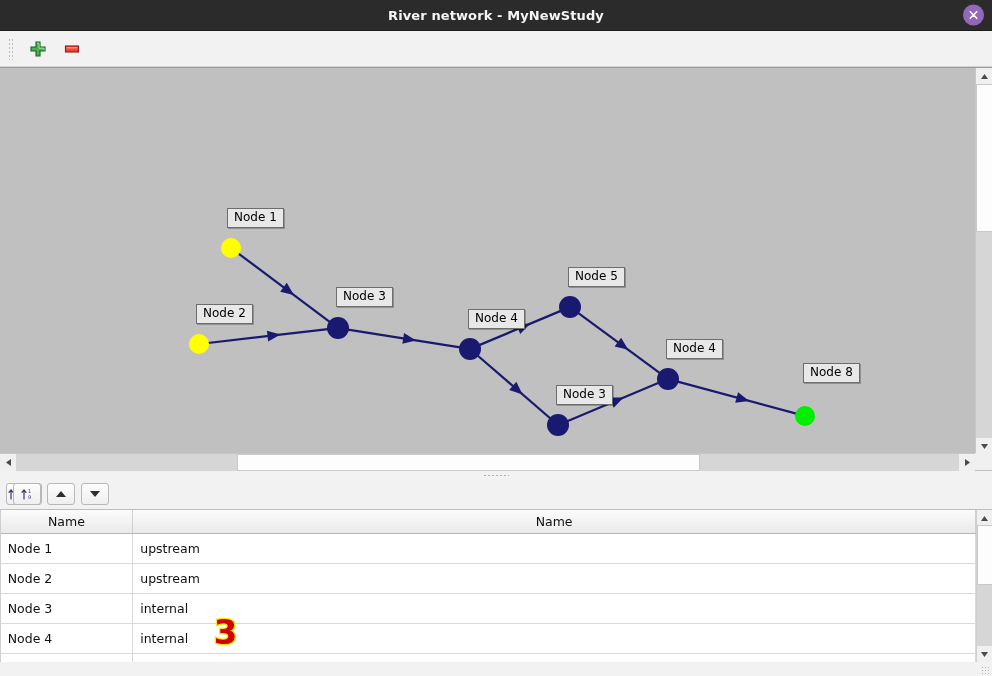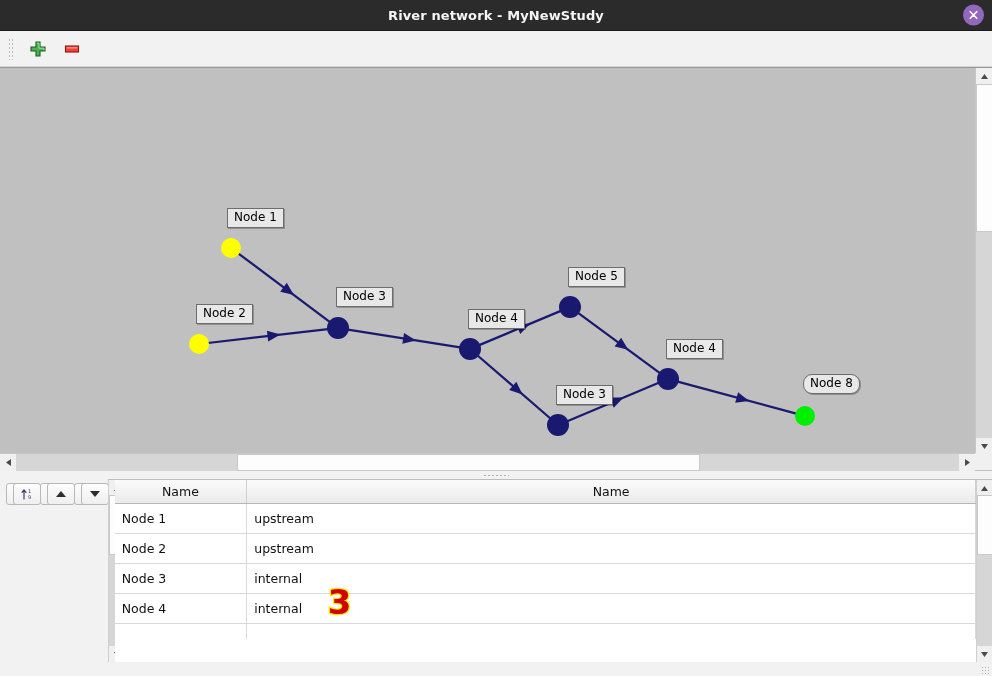--- a/index.html
+++ b/index.html
@@ -158,21 +158,21 @@
 
   
   .panes {
     flex: 1 1 auto;
     display: flex;
     background: #f2f2f2;
     min-height: 0;
   }
   .pane {
     display: flex;
-    flex-direction: row;
+    flex-direction: column;
     min-width: 0;
   }
   .pane.left { width: 710px; }
   .pane.vsplit {
     width: 6px;
     background: #f2f2f2;
     display: flex; align-items: center; justify-content: center;
     cursor: col-resize;
   }
   .pane.vsplit .dots {
@@ -332,21 +332,21 @@
           <circle cx="805" cy="348" r="10" fill="#00ee00"></circle>
         </svg>
       <div id="node-labels">
           <div class="node-label" style="left: 227px; top: 140px;">Node 1</div>
           <div class="node-label" style="left: 196px; top: 236px;">Node 2</div>
           <div class="node-label" style="left: 336px; top: 219px;">Node 3</div>
           <div class="node-label" style="left: 468px; top: 241px;">Node 4</div>
           <div class="node-label" style="left: 568px; top: 199px;">Node 5</div>
           <div class="node-label" style="left: 556px; top: 317px;">Node 3</div>
           <div class="node-label" style="left: 666px; top: 271px;">Node 4</div>
-          <div class="node-label" style="left: 803px; top: 306px; border-radius: 9px;">Node 8</div>
+          <div class="node-label" style="left: 803px; top: 295px;">Node 8</div>
         </div>
 
     </div>
 
     <div class="vscroll">
       <div class="sb-track" style="left:0; top:16px; width:17px; height:354px;"></div>
       <div class="sb-btn" style="top:0;">
         <svg width="9" height="7" viewBox="0 0 9 7">
             <path d="M4.5,1 L8,6 L1,6 Z" fill="#4a4a4a"></path>
           </svg>

